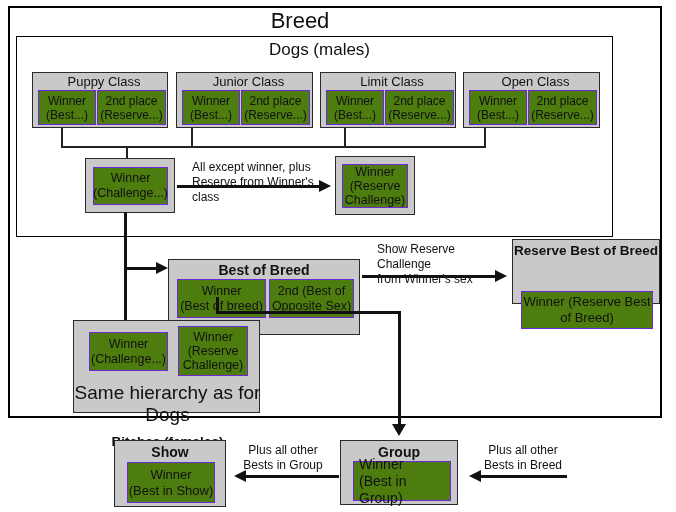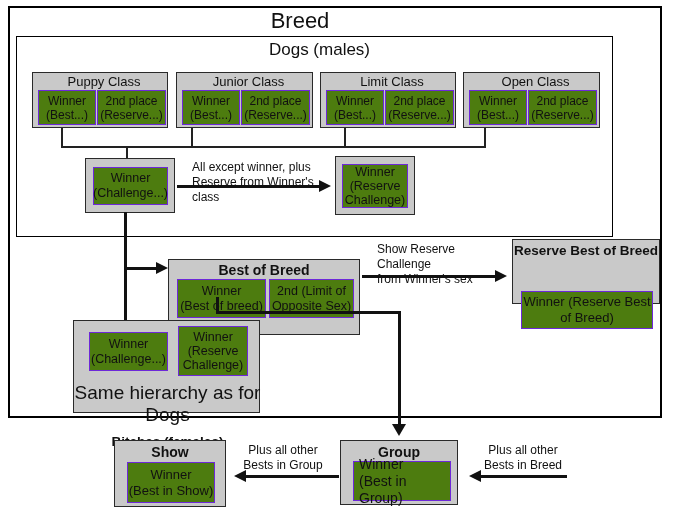--- a/index.html
+++ b/index.html
@@ -89,21 +89,21 @@
   </div>
 
   <div class="abs line" style="left:124px;top:212px;width:2.5px;height:108px;"></div>
   <div class="abs line" style="left:125px;top:267px;width:31px;height:2.5px;"></div>
   <div class="abs ah-r" style="left:156px;top:262px;"></div>
 
   <div class="abs graybox" style="left:168px;top:239px;width:192px;height:76px;margin-top:20px;">
     <div class="boldtitle" style="top:2px;font-size:14px;">Best of Breed</div>
     <div class="abs whitebox" style="left:8px;top:19px;width:89px;height:39px;font-size:12.5px;line-height:15px;">Winner
 (Best of breed)</div>
-    <div class="abs whitebox" style="left:100px;top:19px;width:85px;height:39px;font-size:12.5px;line-height:15px;">2nd (Limit of
+    <div class="abs whitebox" style="left:100px;top:19px;width:85px;height:39px;font-size:12.5px;line-height:15px;">2nd (Best of
 Opposite Sex)</div>
   </div>
 
   <div class="abs line" style="left:362px;top:275px;width:133px;height:2.5px;"></div>
   <div class="abs ah-r" style="left:495px;top:270px;"></div>
   <div class="abs lbl" style="left:377px;top:242px;width:135px;">Show Reserve Challenge
 from Winner's sex</div>
 
   <div class="abs graybox" style="left:512px;top:239px;width:148px;height:65px;">
     <div class="boldtitle" style="top:3px;font-size:13.5px;">Reserve Best of Breed</div>

